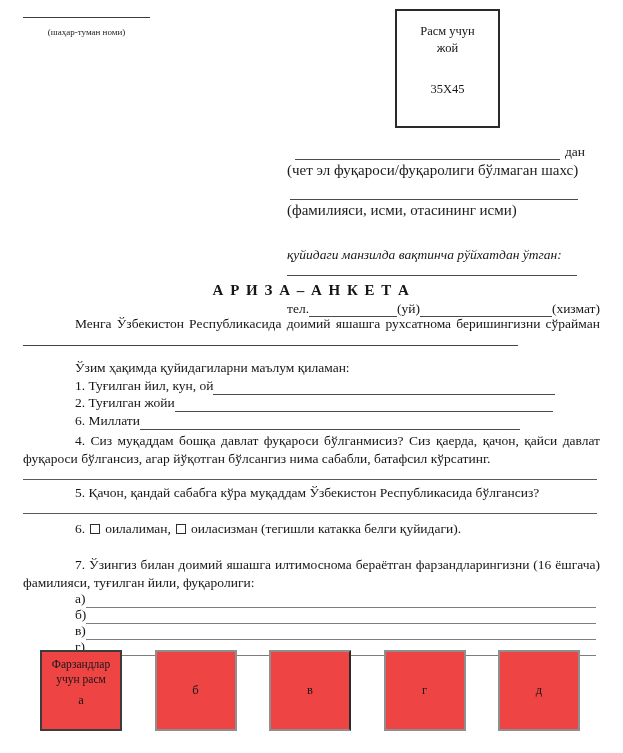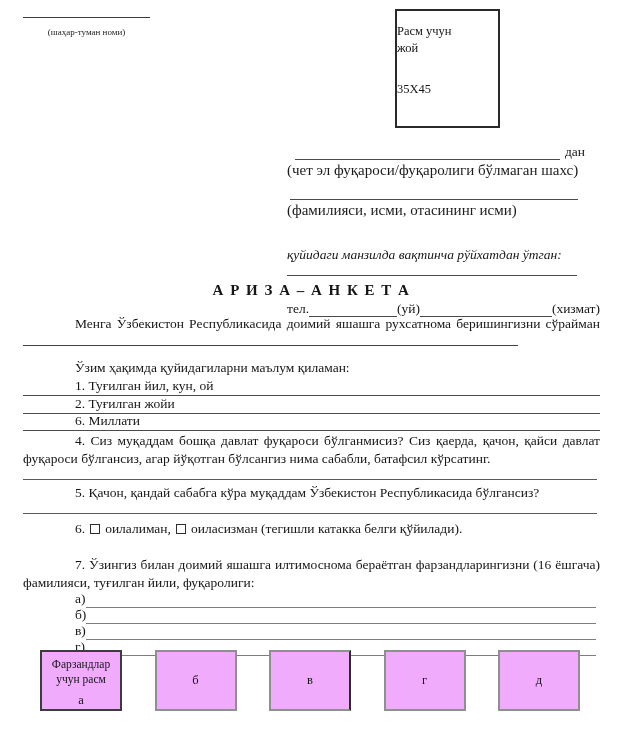--- a/index.html
+++ b/index.html
@@ -7,21 +7,21 @@
   body { width:623px; height:753px; font-family:"Liberation Serif","DejaVu Serif",serif; color:#161616; }
   .page { position:relative; width:623px; height:753px; background:#ffffff; overflow:hidden; }
 
   
   .addr-block { position:absolute; left:23px; top:0; width:127px; }
   .addr-line { height:18px; border-bottom:1px solid #3a3a3a; }
   .addr-caption { margin-top:9px; font-size:9px; text-align:center; white-space:nowrap; color:#1c1c1c; }
   .addressee { margin-top:7px; font-size:14.5px; white-space:nowrap; }
 
   
-  .photo-box { position:absolute; left:395px; top:9px; width:105px; height:119px; border:2px solid #2a2a2a; text-align:left; font-size:12.5px; line-height:17px; padding-top:12px; }
+  .photo-box { position:absolute; left:395px; top:9px; width:105px; height:119px; border:2px solid #2a2a2a; text-align:center; font-size:12.5px; line-height:17px; padding-top:12px; }
   .photo-size { margin-top:24px; }
 
   
   .from-col { position:absolute; left:287px; top:147px; width:313px; font-size:13.5px; }
   .dan-row { display:flex; align-items:flex-end; height:13px; }
   .fill { flex:1; border-bottom:1px solid #4a4a4a; min-height:1px; }
   .dan-row .fill { margin-left:8px; }
   .dan { margin-left:5px; margin-right:15px; }
   .cap { font-size:15px; text-align:left; margin-top:2px; color:#1c1c1c; white-space:nowrap; }
   .cap1 { padding-right:32px; }
@@ -37,37 +37,37 @@
   .title { position:absolute; left:0; top:282px; width:623px; text-align:center; font-weight:bold; font-size:15px; letter-spacing:1.5px; white-space:nowrap; }
 
   
   .main { position:absolute; left:23px; top:315px; width:577px; font-size:13.5px; line-height:18px; }
   .j { text-align:justify; text-indent:52px; }
   .ind { text-indent:52px; }
   .blank { display:inline-block; border-bottom:1px solid #444; height:13px; vertical-align:baseline; }
   .intro-blank { width:495px; }
   .center577 { font-size:9px; text-align:center; padding-left:36px; margin-top:1px; color:#1c1c1c; }
   .about { margin-top:8px; }
-  .item-row { display:flex; height:17.5px;flex-direction:column; }
+  .item-row { display:flex; align-items:flex-end; height:17.5px; }
   .il { padding-left:52px; white-space:nowrap; }
   .sp45 { width:45px; } .sp47 { width:47px; } .sp80 { width:80px; }
   .item4 { margin-top:2px; }
   .hline { border-bottom:1px solid #5a5a5a; margin-top:11px; width:574px; }
   .item5 { margin-top:4px; white-space:nowrap; }
   .item6 { padding-left:52px; margin-top:6px; white-space:nowrap; }
   .cb { display:inline-block; width:10px; height:10px; border:1px solid #2e2e2e; margin:0 5px; transform:translateY(1px); }
   .item7 { margin-top:18px; }
   .sub-row { display:flex; align-items:flex-end; height:16px; }
   .sub-row .il { padding-left:52px; }
   .sub-fill { border-bottom:1px solid #7d7d7d; }
   .sp4 { width:4px; }
 
   
   .photo-row { position:absolute; left:40px; top:650px; width:540px; height:81px; display:flex; justify-content:space-between; }
-  .pbox { width:82px; height:61px; border:2px solid #8f8f8f; display:flex; align-items:center; justify-content:center; font-size:12.5px; background:#f0abfc; }
+  .pbox { width:82px; height:81px; border:2px solid #8f8f8f; display:flex; align-items:center; justify-content:center; font-size:12.5px; background:#ef4444; }
   .pbox.first { border-color:#3c3c3c; flex-direction:column; justify-content:flex-start; padding-top:5px; }
   .pbox-label { font-size:11.5px; line-height:14.5px; text-align:center; }
   .pbox-letter-a { margin-top:7px; font-size:12.5px; }
   .pbox.vb { border-right-color:#2b2b2b; }
 </style>
 </head>
 <body>
 
 <div class="page">
 
@@ -124,21 +124,21 @@
       <span class="sp80"></span>
     </div>
 
     <p class="j item4">4. Сиз муқаддам бошқа давлат фуқароси бўлганмисиз? Сиз қаерда, қачон, қайси давлат фуқароси бўлгансиз, агар йўқотган бўлсангиз нима сабабли, батафсил кўрсатинг.</p>
     <div class="hline"></div>
 
     <p class="ind item5">5. Қачон, қандай сабабга кўра муқаддам Ўзбекистон Республикасида бўлгансиз?</p>
     <div class="hline"></div>
 
     <div class="item6">
-      <span>6.</span><span class="cb"></span><span>оилалиман,</span><span class="cb"></span><span>оиласизман (тегишли катакка белги қўйилади).</span>
+      <span>6.</span><span class="cb"></span><span>оилалиман,</span><span class="cb"></span><span>оиласизман (тегишли катакка белги қуйидаги).</span>
     </div>
 
     <p class="j item7">7. Ўзингиз билан доимий яшашга илтимоснома бераётган фарзандларингизни (16 ёшгача) фамилияси, туғилган йили, фуқаролиги:</p>
 
     <div class="sub-row">
       <span class="il">а)</span>
       <span class="fill sub-fill"></span>
       <span class="sp4"></span>
     </div>
     <div class="sub-row">

